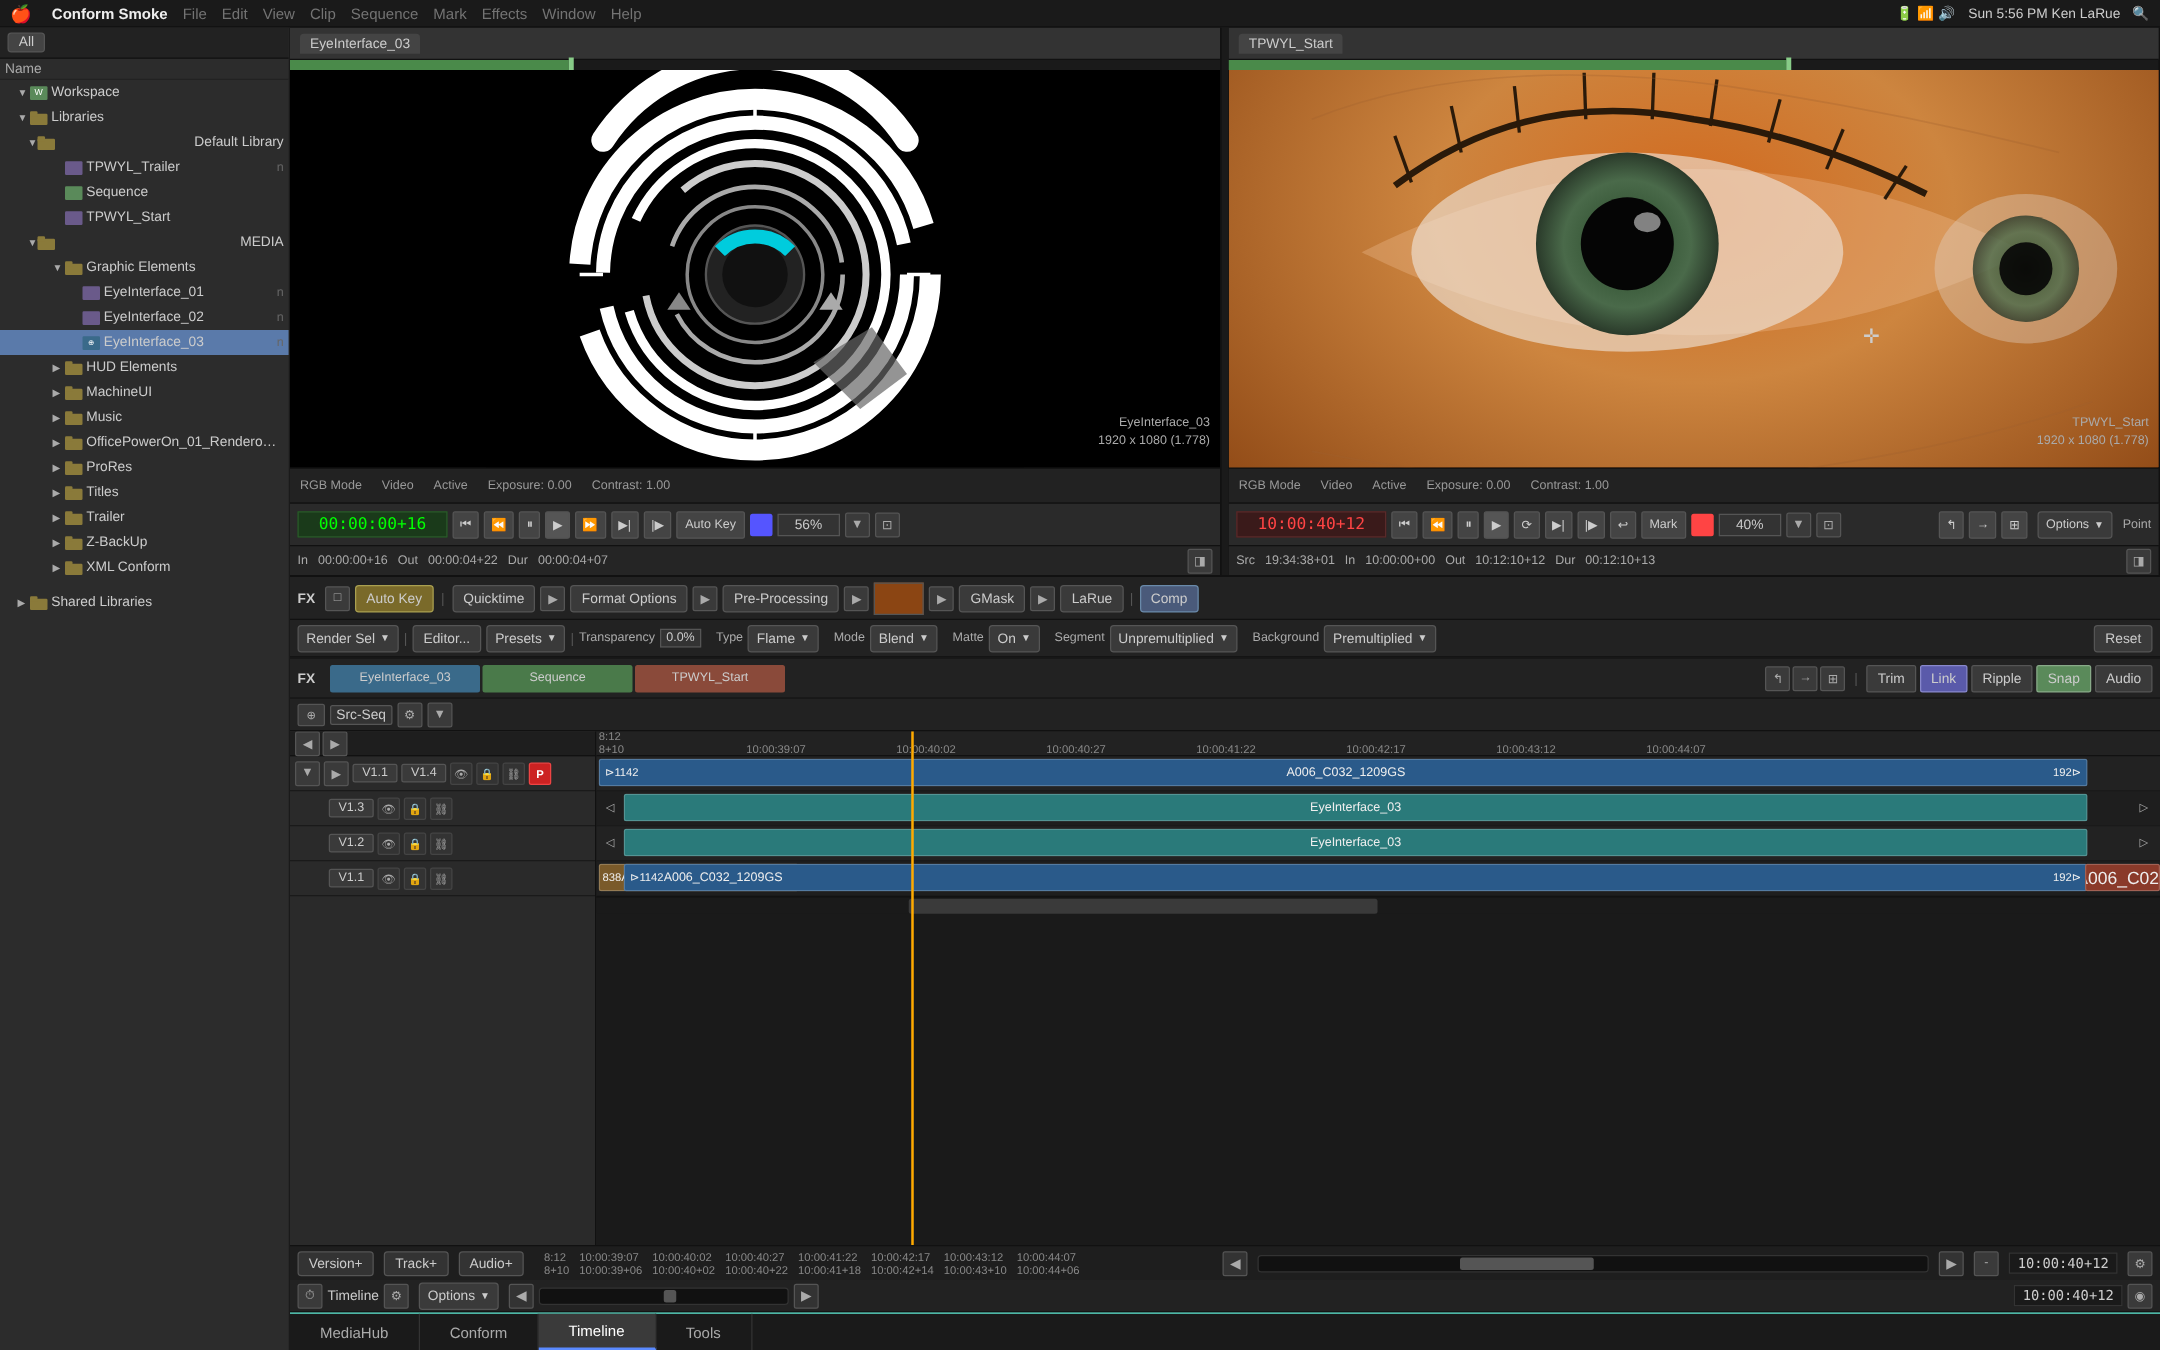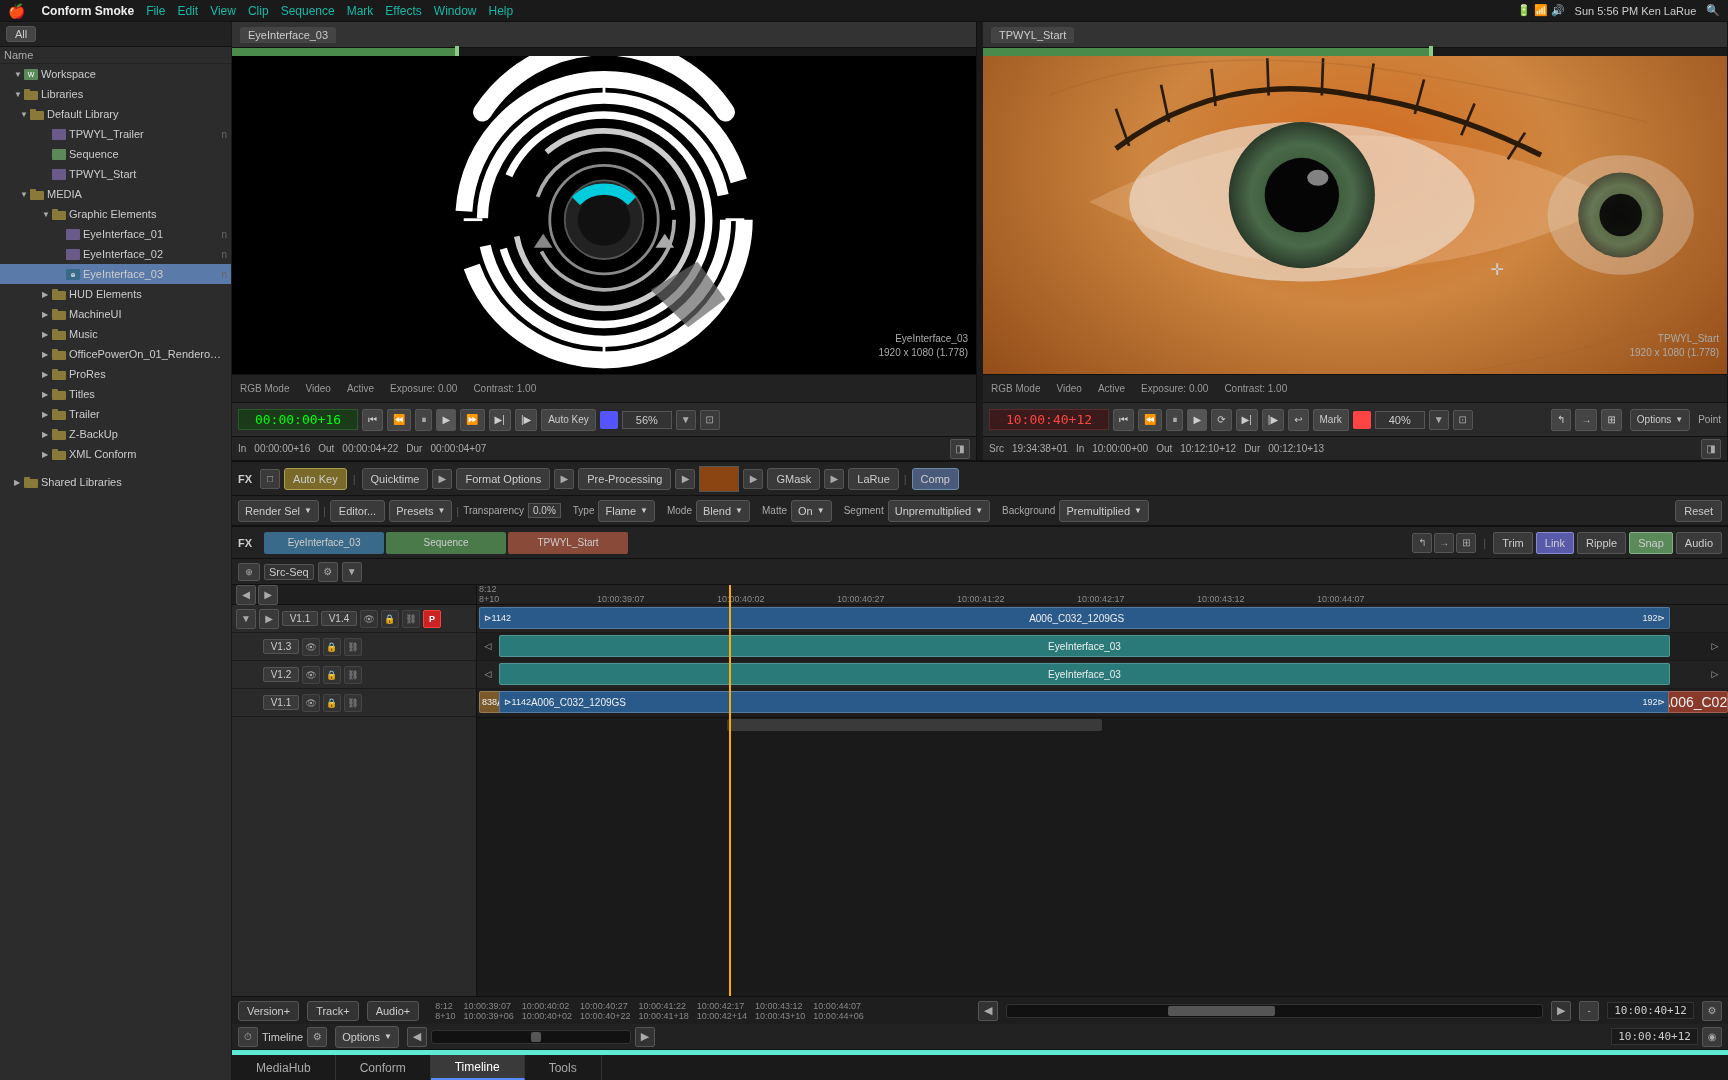--- a/index.html
+++ b/index.html
@@ -30,21 +30,21 @@
       font-size: 14px;
       color: #ccc;
       margin-right: 4px;
     }
     .menubar-app {
       font-weight: bold;
       color: #eee;
       font-size: 12px;
     }
     .menubar-item {
-      color: #14b8a6;
+      color: #737373;
       font-size: 12px;
       cursor: pointer;
     }
     .menubar-right {
       margin-left: auto;
       display: flex;
       align-items: center;
       gap: 10px;
       color: #ccc;
       font-size: 11px;
@@ -94,21 +94,21 @@
     }
     .sidebar-item {
       display: flex;
       align-items: center;
       padding: 2px 4px;
       cursor: pointer;
       height: 20px;
     }
     .sidebar-item.selected-bright { background: #5a7aaa; }
     .indent-1 { padding-left: 14px; }
-    .indent-2 { padding-left: 20px; }
+    .indent-2 { padding-left: 20px; text-align: right; }
     .indent-3 { padding-left: 42px; }
     .indent-4 { padding-left: 56px; }
     .triangle {
       display: inline-block;
       width: 10px;
       font-size: 8px;
       color: #aaa;
       flex-shrink: 0;
     }
     .triangle.open::before { content: '▼'; }
@@ -686,21 +686,21 @@
       font-size: 11px;
       padding: 1px 6px;
     }
 
     
     .app-footer {
       background: #1a1a1a;
       height: 30px;
       display: flex;
       align-items: stretch;
-      border-top: 5px solid #5eead4;
+      border-top: 1px solid #5eead4;
       flex-shrink: 0;
     }
     .footer-tab {
       padding: 0 24px;
       display: flex;
       align-items: center;
       font-size: 12px;
       color: #aaa;
       cursor: pointer;
       border-right: 1px solid #333;

